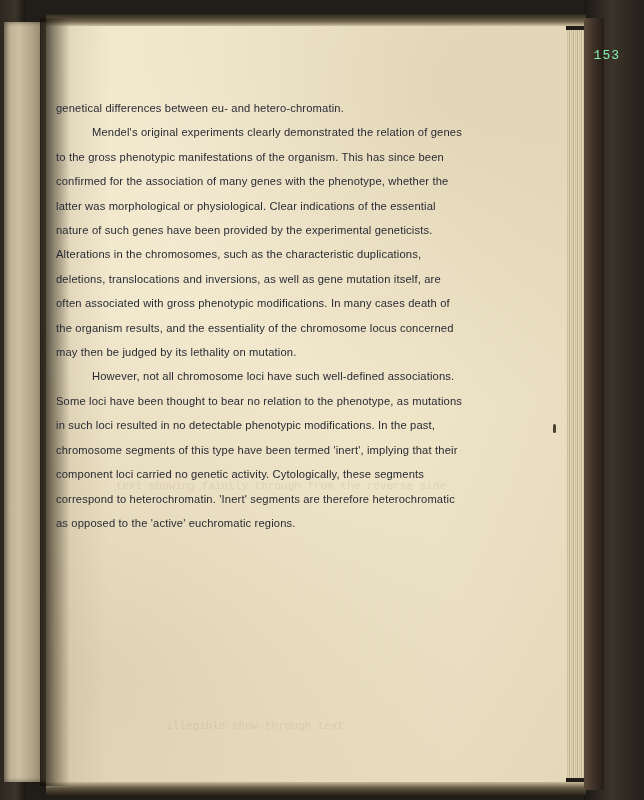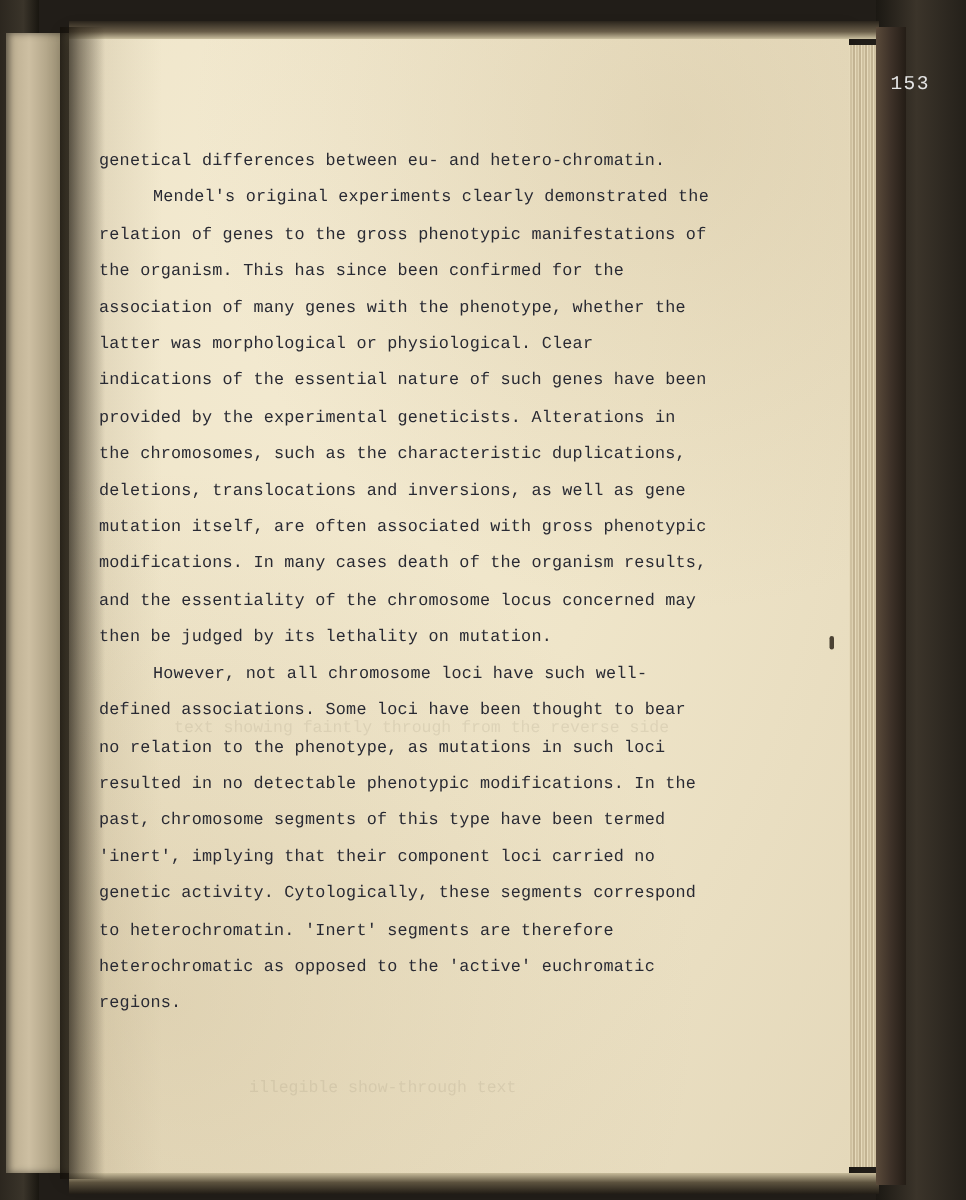--- a/index.html
+++ b/index.html
@@ -85,29 +85,29 @@
     left: 584px; top: 18px;
     width: 20px; height: 772px;
     background: linear-gradient(to right, #5a4a3a 0%, #3d3128 50%, #241d16 100%);
     z-index: 3;
   }
   .page-number {
     position: absolute;
     right: 24px; top: 48px;
     font-family: "Liberation Mono", monospace;
     font-size: 13px;
-    color: #e5e5e5;
+    color: #86efac;
     letter-spacing: 1px;
     z-index: 5;
   }
   .text-block {
     position: absolute;
-    left: 66px; top: 96px;
+    left: 56px; top: 96px;
     width: 410px;
-    font-family: Liberation Mono, monospace;
+    font-family: Liberation Sans, sans-serif;
     font-size: 11.2px;
     line-height: 24.4px;
     color: #292a33;
     letter-spacing: 0.15px;
     z-index: 5;
   }
   .text-block p {
     margin: 0;
   }
   .para-indent {

